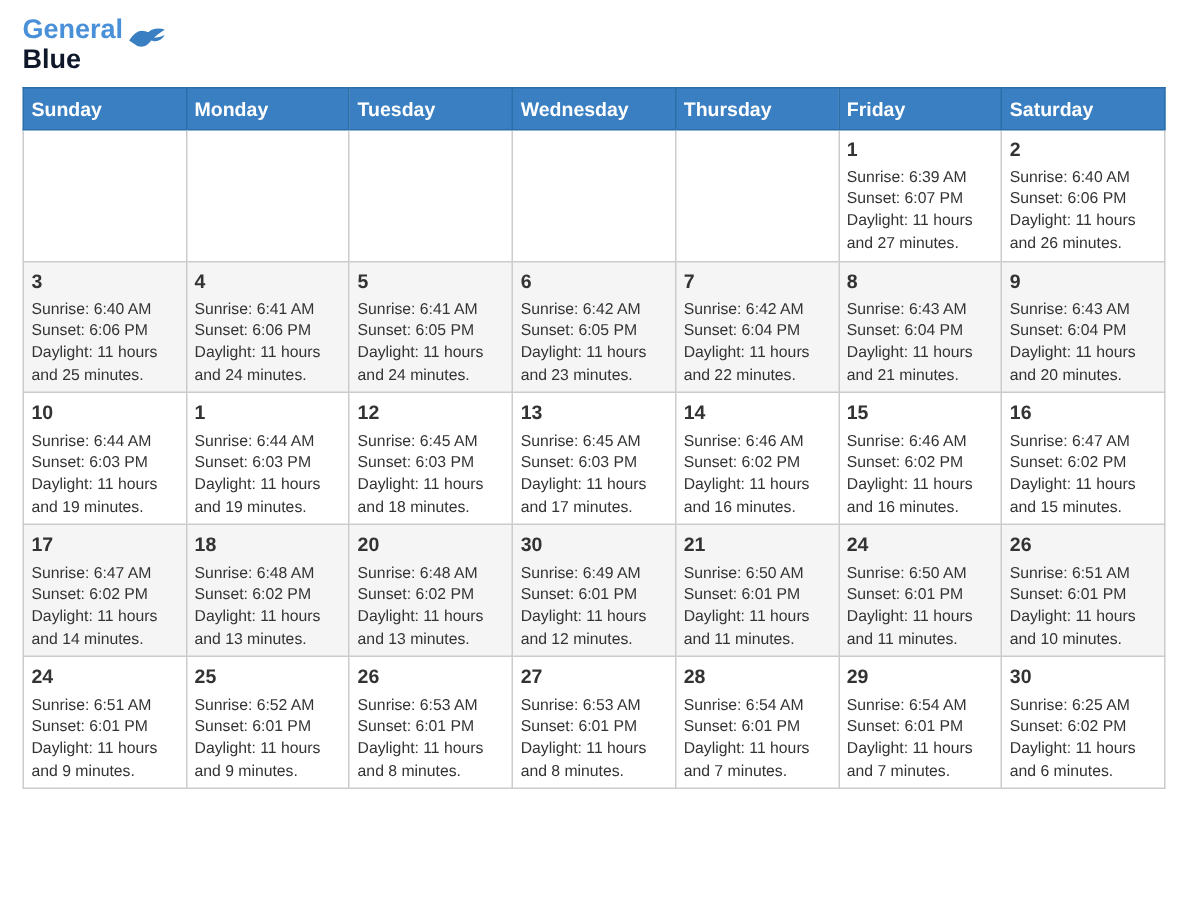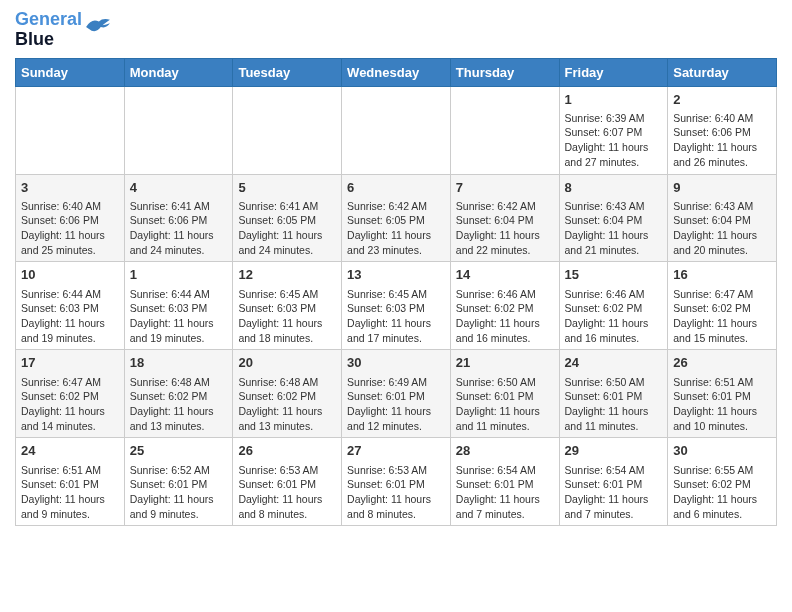--- a/index.html
+++ b/index.html
@@ -217,18 +217,18 @@
 Daylight: 11 hours and 8 minutes.</span></td>
         <td><span class="day-num">27</span><span style="white-space: pre-line;">Sunrise: 6:53 AM
 Sunset: 6:01 PM
 Daylight: 11 hours and 8 minutes.</span></td>
         <td><span class="day-num">28</span><span style="white-space: pre-line;">Sunrise: 6:54 AM
 Sunset: 6:01 PM
 Daylight: 11 hours and 7 minutes.</span></td>
         <td><span class="day-num">29</span><span style="white-space: pre-line;">Sunrise: 6:54 AM
 Sunset: 6:01 PM
 Daylight: 11 hours and 7 minutes.</span></td>
-        <td><span class="day-num">30</span><span style="white-space: pre-line;">Sunrise: 6:55 AM
+        <td><span class="day-num">30</span><span style="white-space: pre-line;">Sunrise: 6:25 AM
 Sunset: 6:02 PM
 Daylight: 11 hours and 6 minutes.</span></td>
       </tr>
     </tbody>
 </table>
 
 </body></html>

